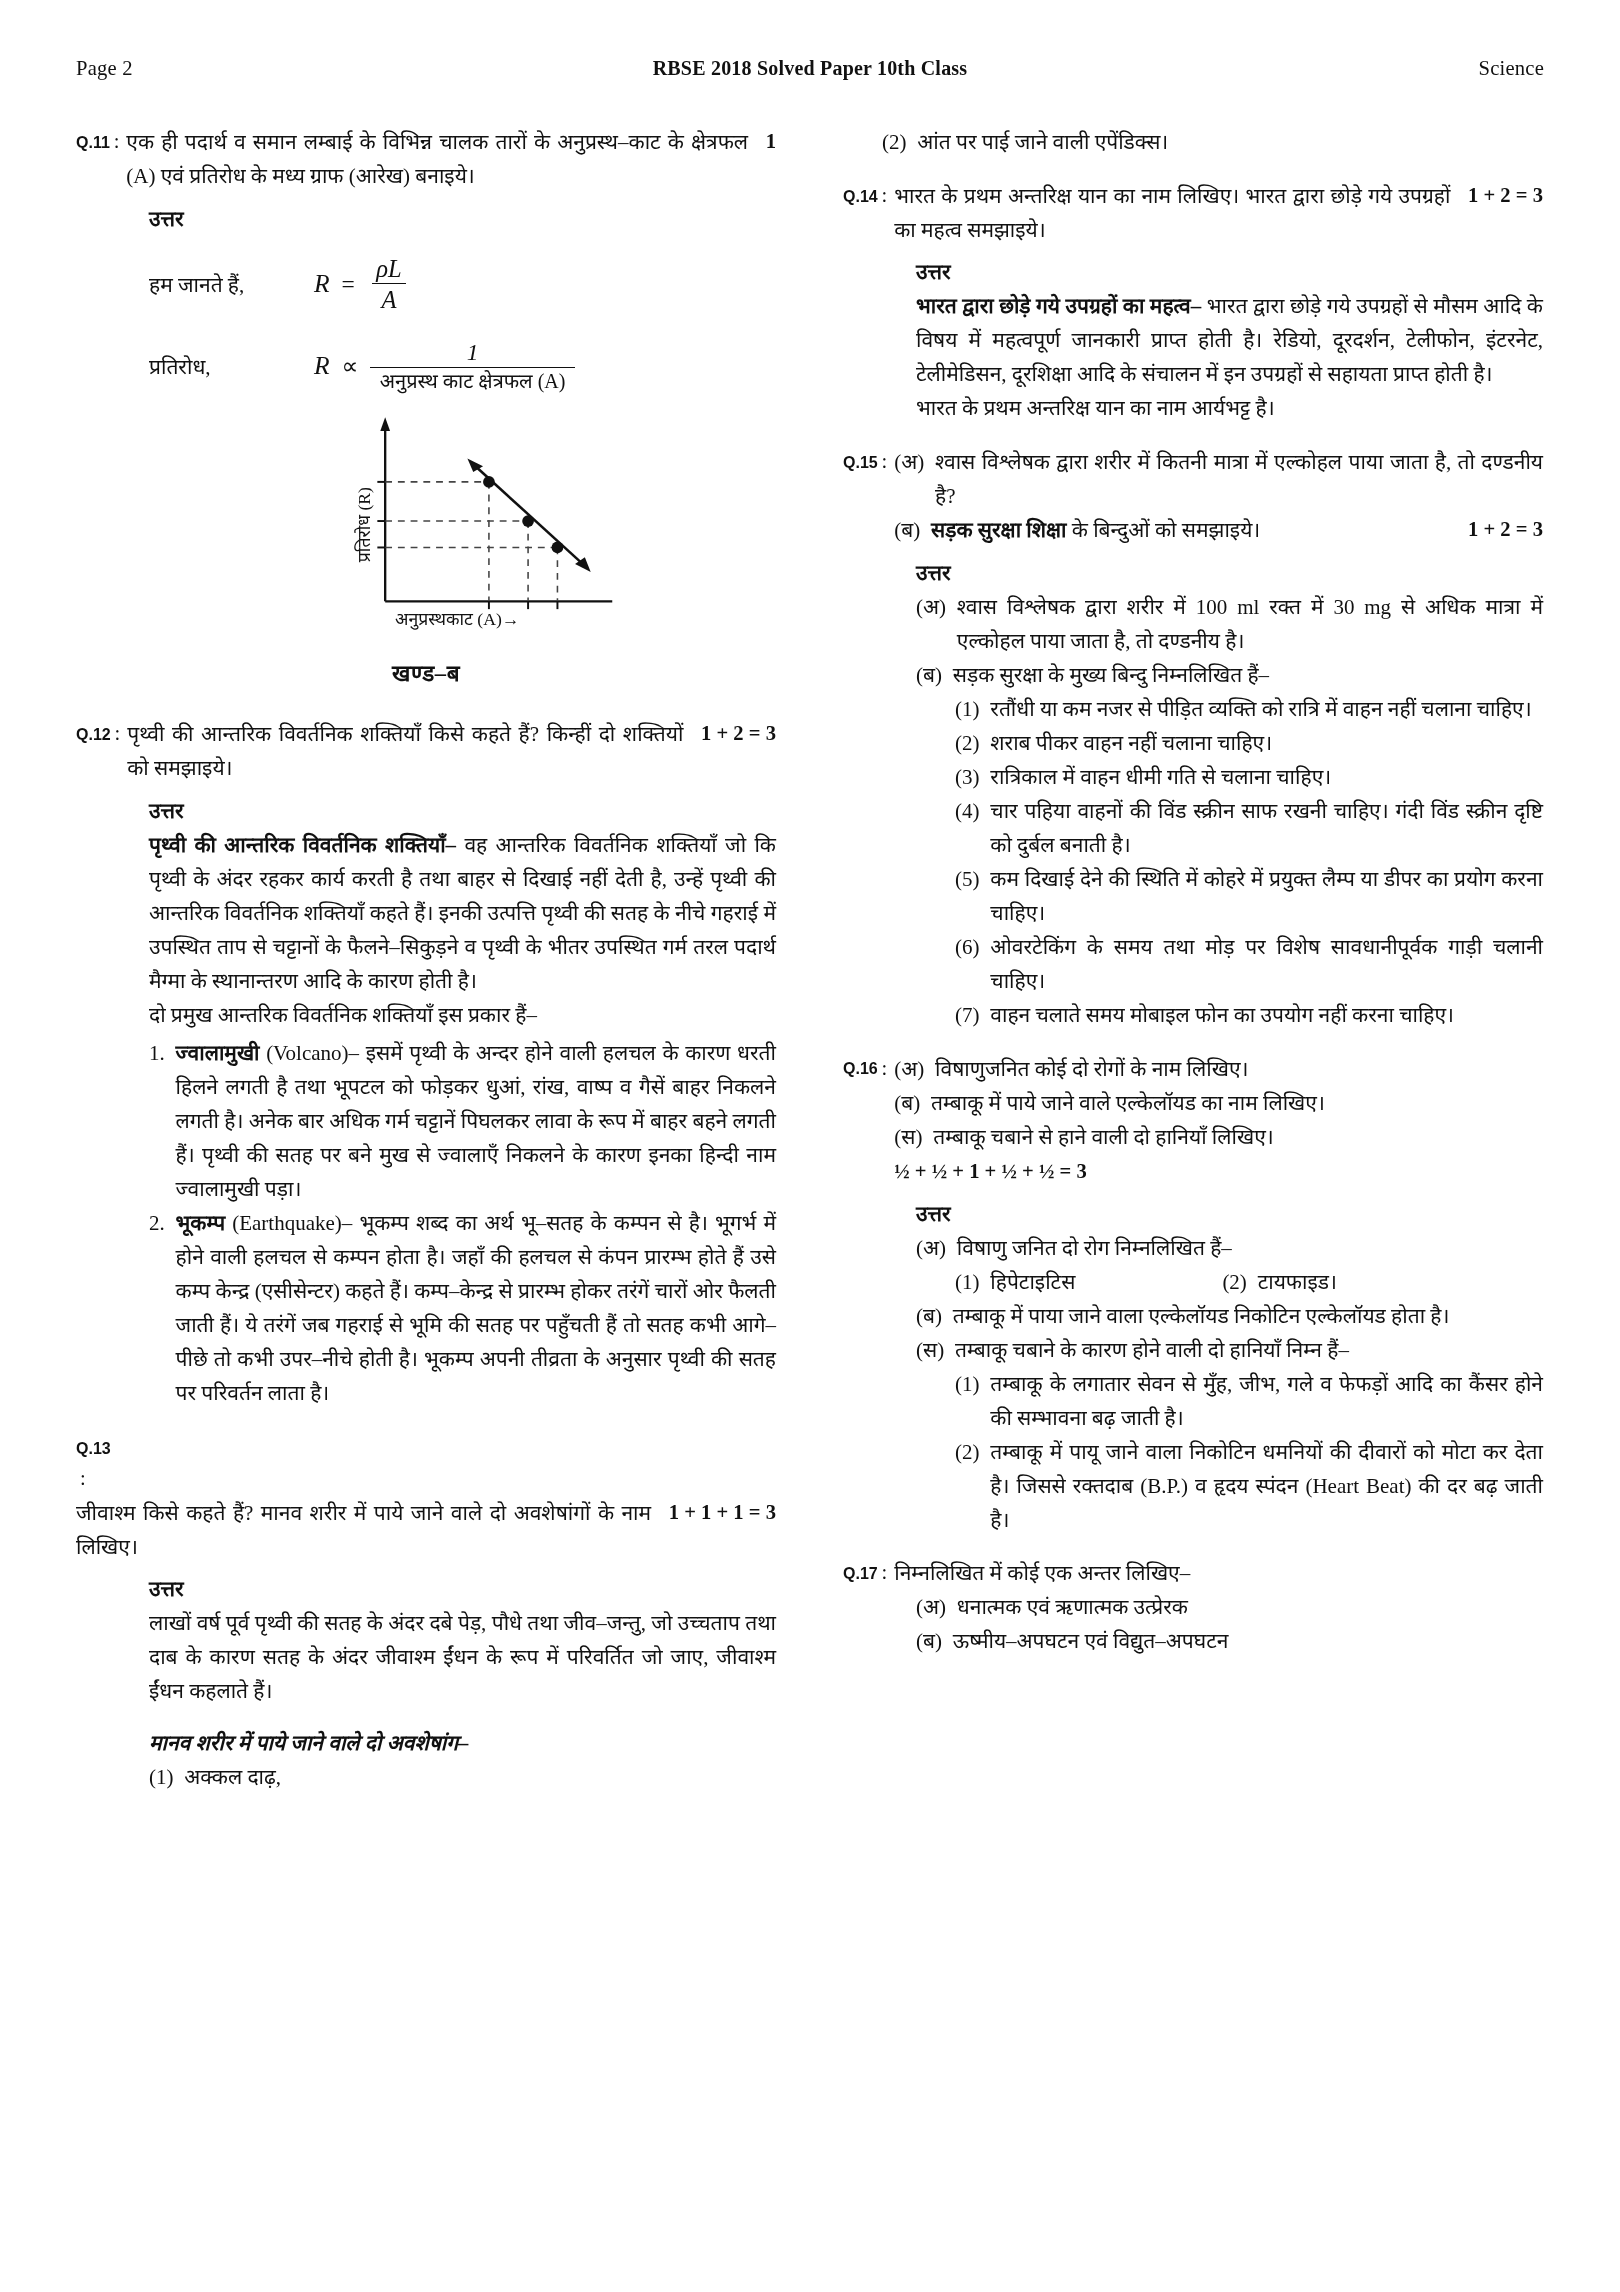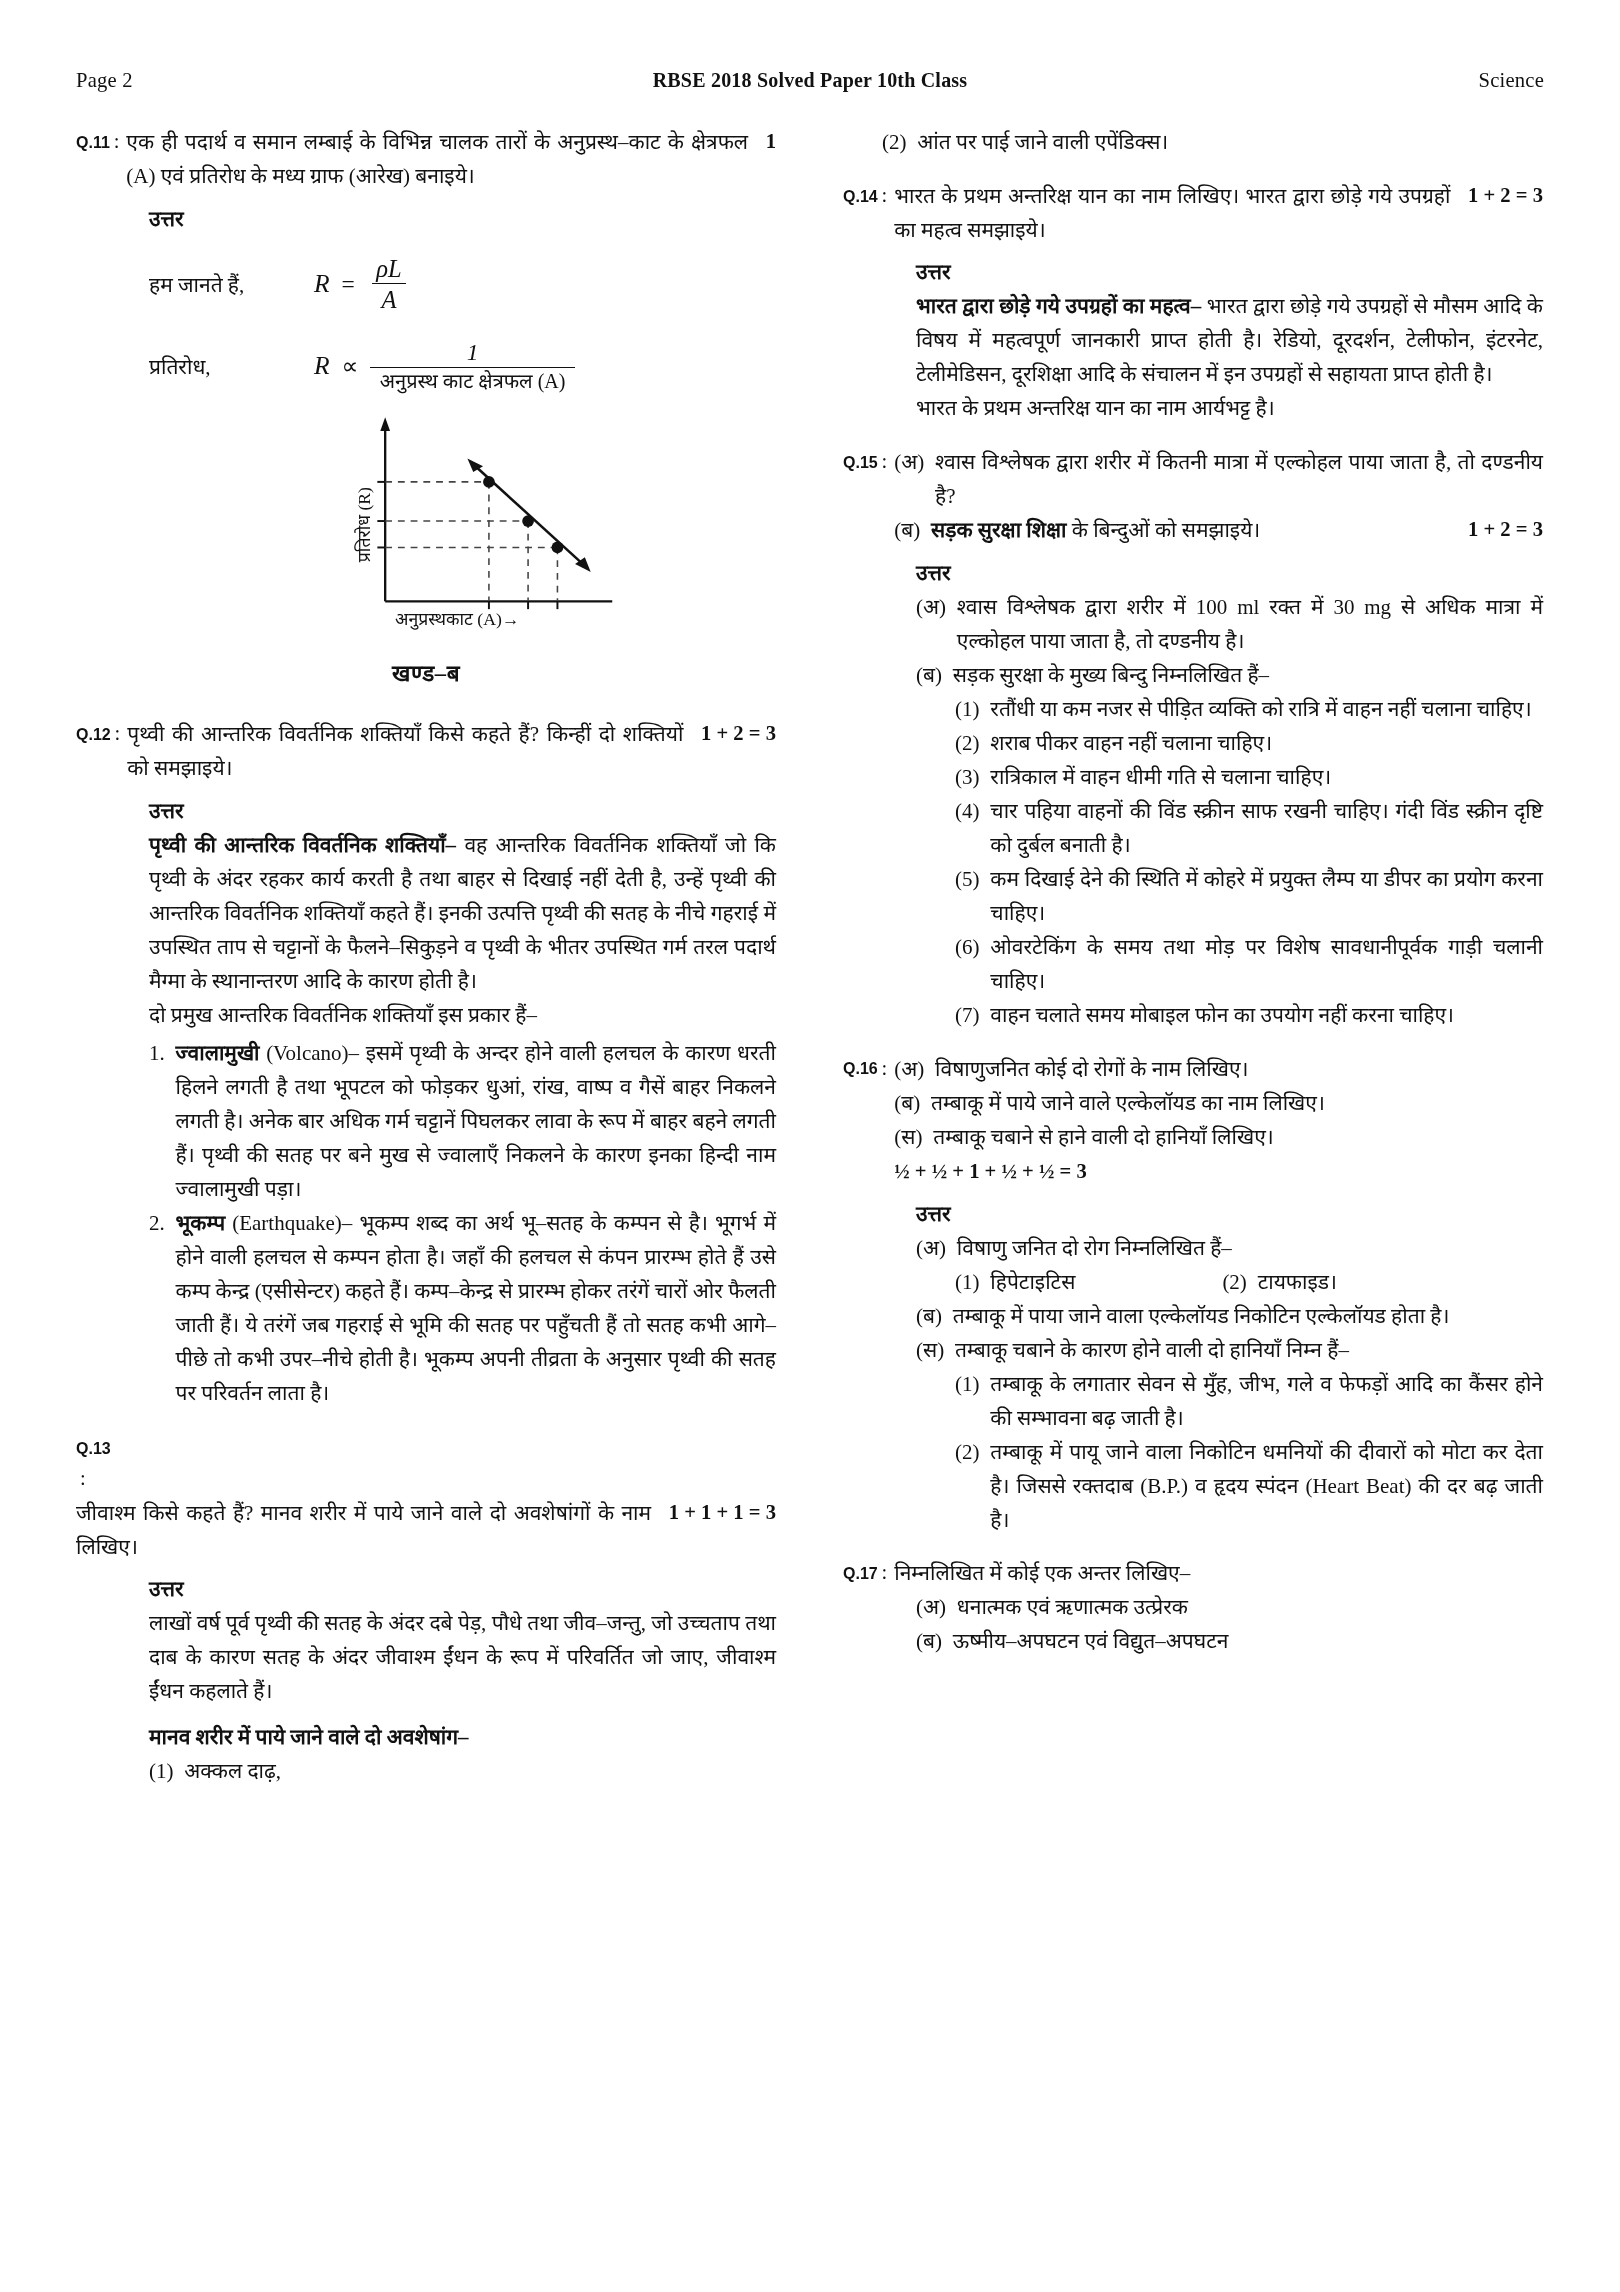--- a/index.html
+++ b/index.html
@@ -15,21 +15,21 @@
     background: #ffffff;
     font-family: "Liberation Serif", "DejaVu Serif", serif;
     color: #111111;
     box-sizing: border-box;
     overflow: hidden;
   }
 
   
   .page-header {
     position: absolute;
-    top: 69px;
+    top: 57px;
     left: 76px;
     right: 76px;
     height: 27.4px;
     display: flex;
     align-items: baseline;
     justify-content: space-between;
     font-size: 20.6px;
     letter-spacing: 0.2px;
     gap: 20px;
   }
@@ -293,21 +293,21 @@
 
       <div class="qline" style="margin-top:21.6px;flex-direction:column;">
         <span class="qno">Q.13</span>
         <span class="qcolon">:</span>
         <span class="qbody"><span class="marks">1 + 1 + 1 = 3</span><span>जीवाश्म किसे कहते हैं? मानव शरीर में पाये जाने वाले दो अवशेषांगों के नाम लिखिए।</span></span>
       </div>
 
       <div class="ind-body">
         <div class="uttar">उत्तर</div>
         <p class="para">लाखों वर्ष पूर्व पृथ्वी की सतह के अंदर दबे पेड़, पौधे तथा जीव–जन्तु, जो उच्चताप तथा दाब के कारण सतह के अंदर जीवाश्म ईंधन के रूप में परिवर्तित जो जाए, जीवाश्म ईंधन कहलाते हैं।</p>
-        <p class="para bold" style="margin-top:12px;">मानव शरीर में पाये जाने वाले दो अवशेषांग–</p>
+        <p class="para bold" style="margin-top:18px;font-style:italic;">मानव शरीर में पाये जाने वाले दो अवशेषांग–</p>
         <div class="row">
           <span class="lbl">(1)</span>
           <span class="txt">अक्कल दाढ़,</span>
         </div>
       </div>
 
     </div>
 
     <div class="col">
 

